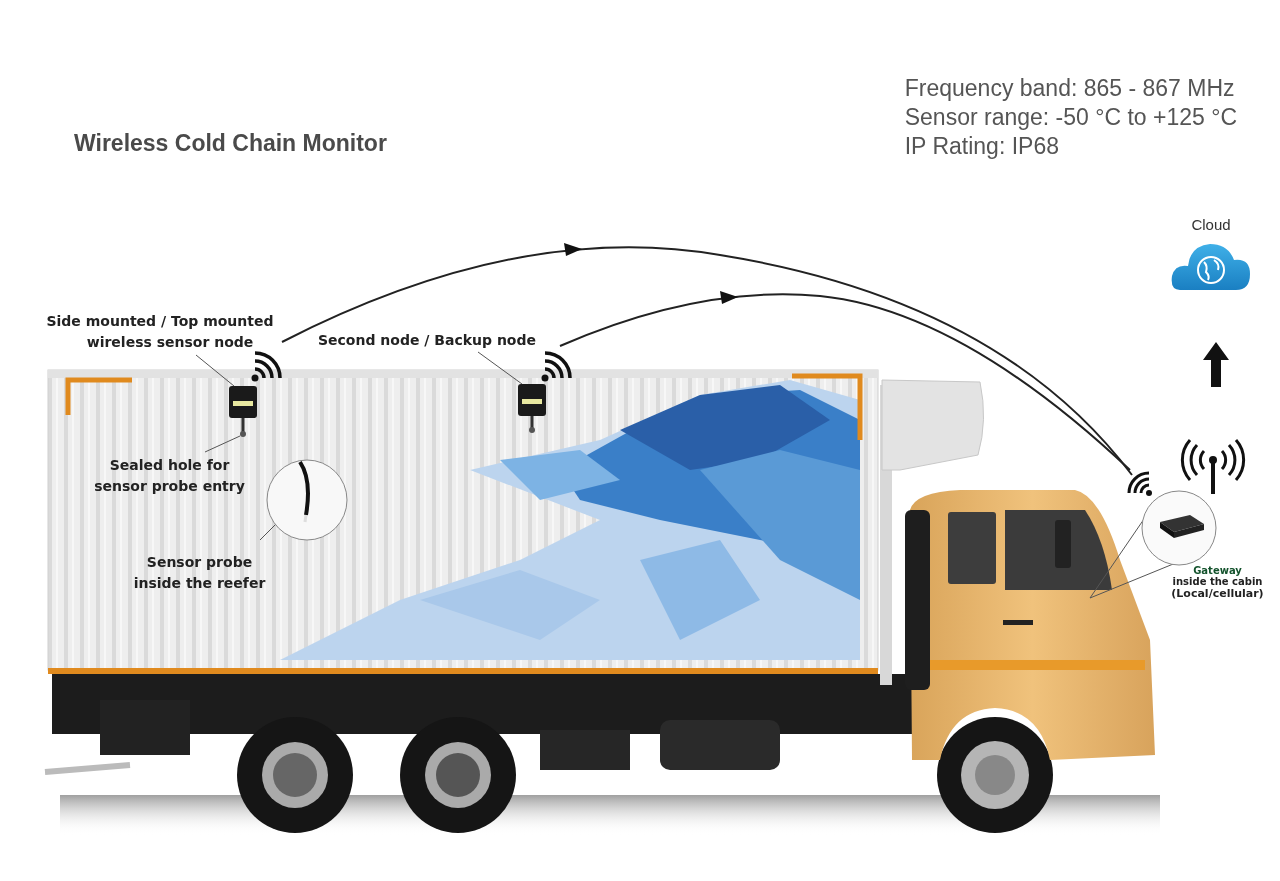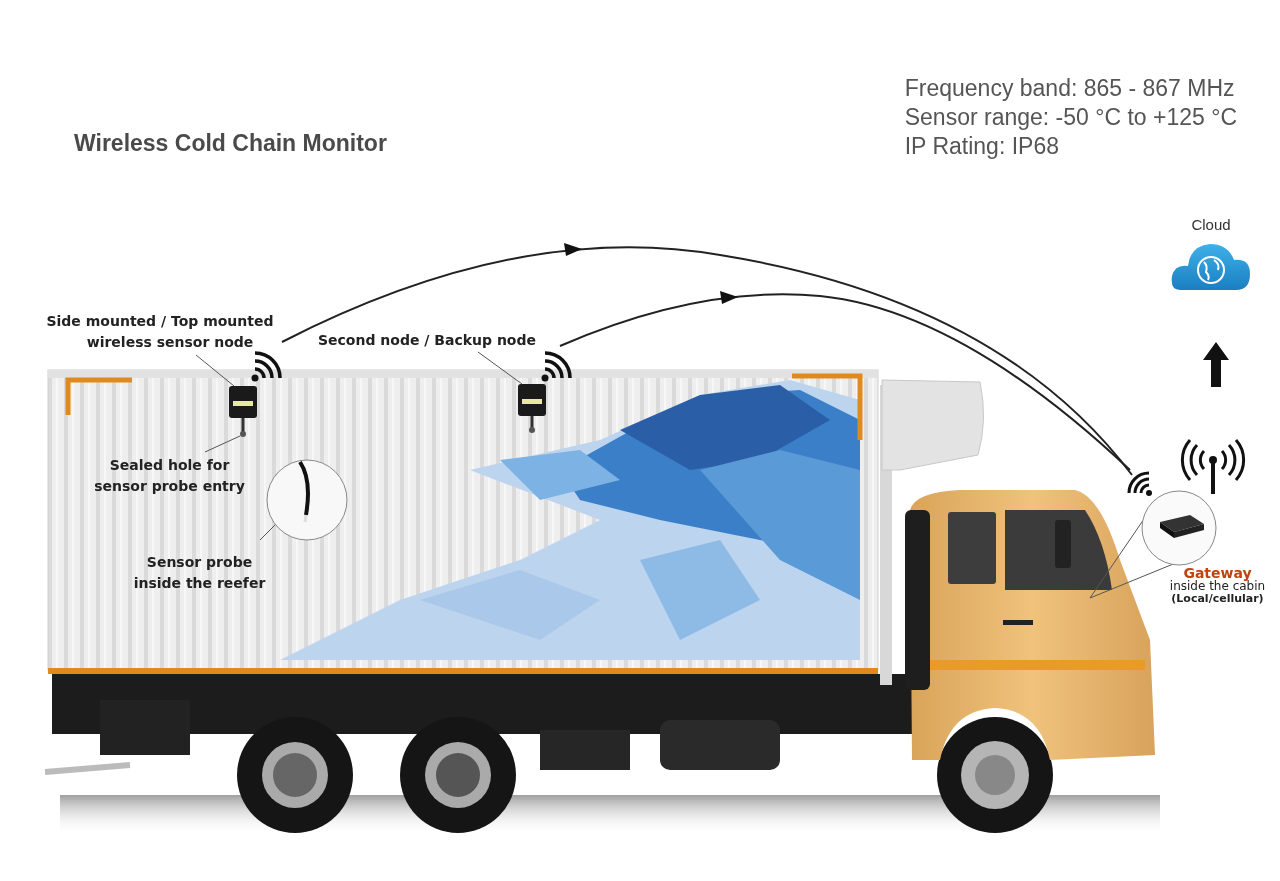--- a/index.html
+++ b/index.html
@@ -1,22 +1,22 @@
 <!DOCTYPE html>
 <html><head>
 <meta charset="utf-8">
 <style>
   html, body { margin:0; padding:0; background:#ffffff; }
   body { width:1280px; height:881px; position:relative; overflow:hidden; font-family:"DejaVu Sans", sans-serif; }
   .abs { position:absolute; }
   .title { left:74px; top:130px; font-family:"Liberation Sans", sans-serif; font-weight:bold; font-size:23px; color:#4a4a4a; }
   .specs { right:43px; top:74px; font-family:"Liberation Sans", sans-serif; font-size:23px; line-height:29px; color:#555; }
   .lbl { font-family:"DejaVu Sans", sans-serif; font-weight:bold; font-size:14px; color:#222; text-align:center; line-height:21px; }
-  .gw-title { font-size:14px; font-weight:bold; color:#c2410c; }
-  .gw-sub { font-size:12px; font-weight:normal; color:#222; line-height:11px;text-align:center; }
+  .gw-title { font-size:10px; font-weight:bold; color:#14532d; }
+  .gw-sub { font-size:10px; font-weight:bold; color:#222; line-height:11px;text-align:center; }
   .gw-net { font-size:11px; font-weight:bold; color:#222; }
   svg.scene { position:absolute; left:0; top:0; }
 </style>
 </head>
 <body>
 
 <svg class="scene" width="1280" height="881" viewBox="0 0 1280 881">
   <defs>
     <linearGradient id="shadowG" x1="0" y1="0" x2="0" y2="1">
       <stop offset="0" stop-color="#777" stop-opacity="0.7"></stop>

